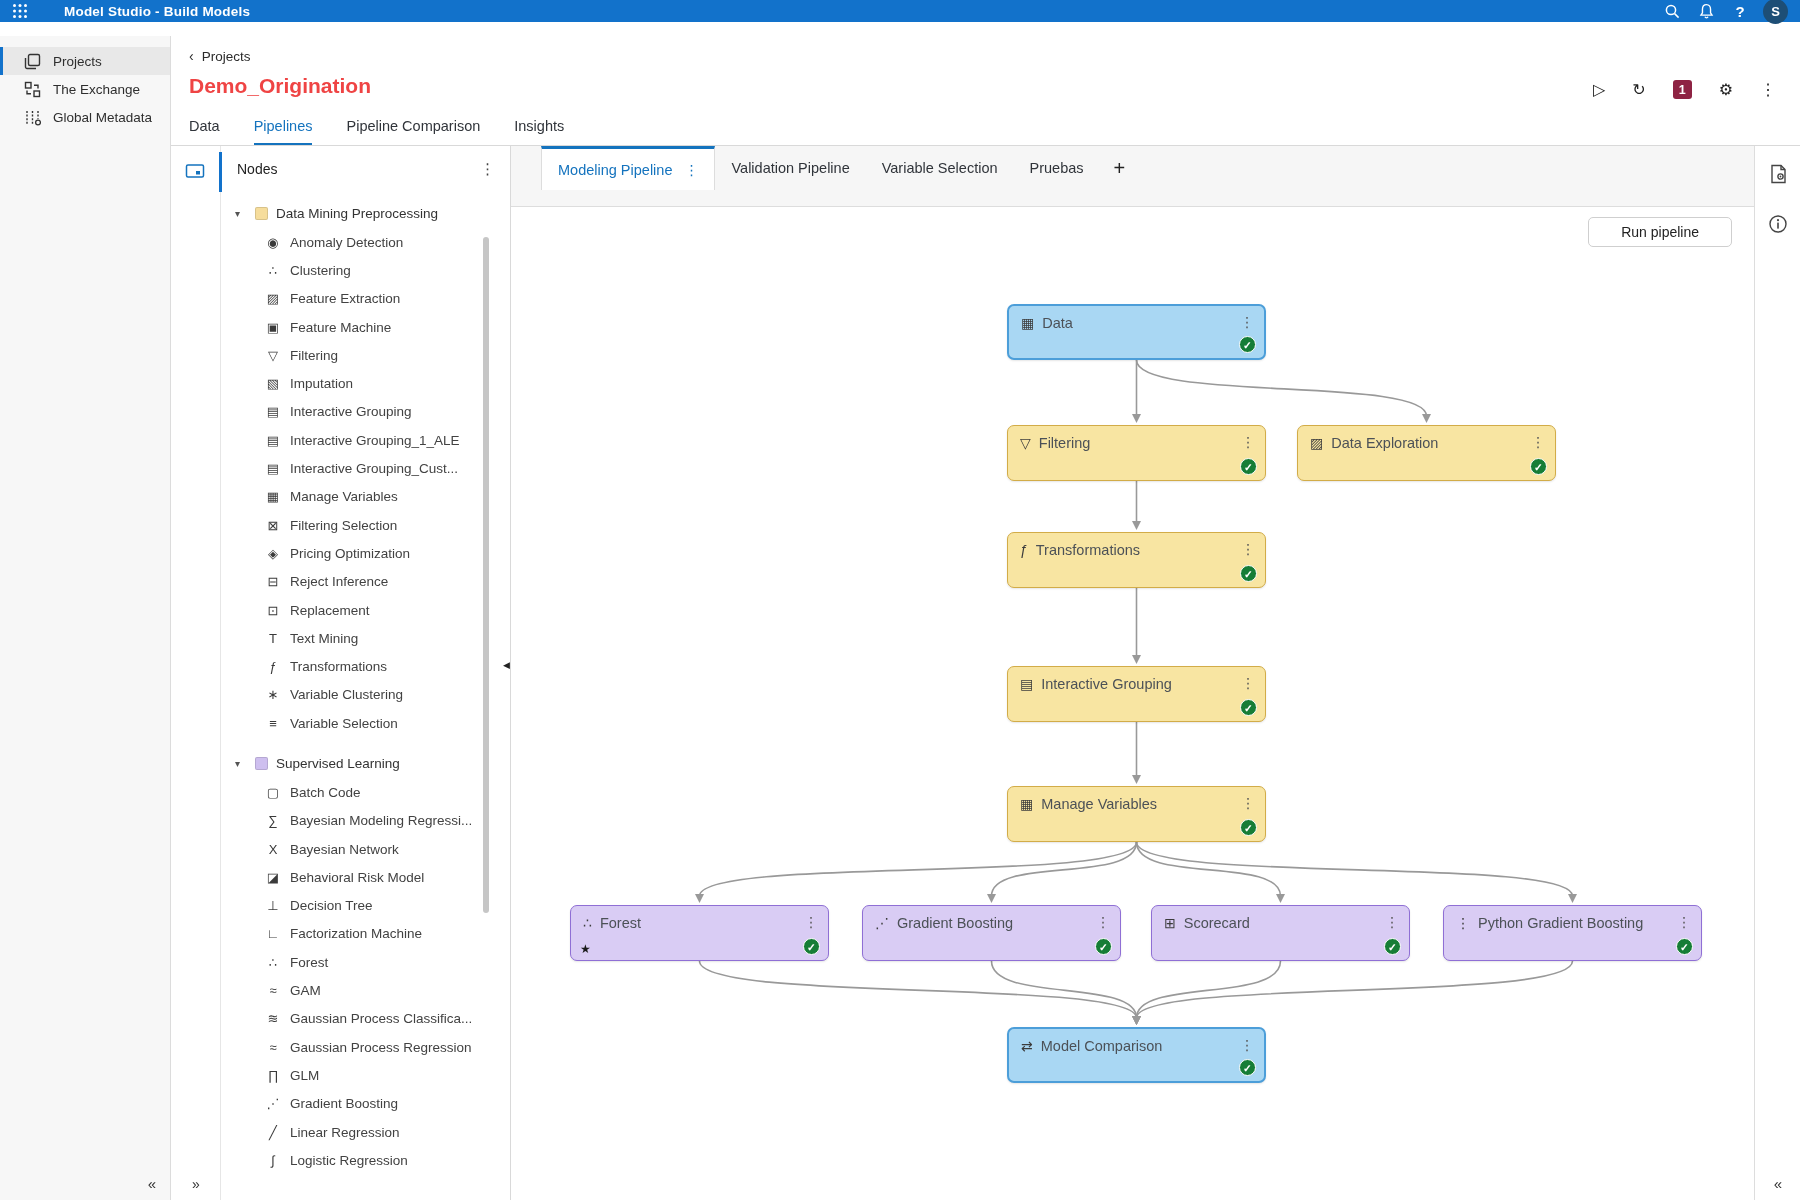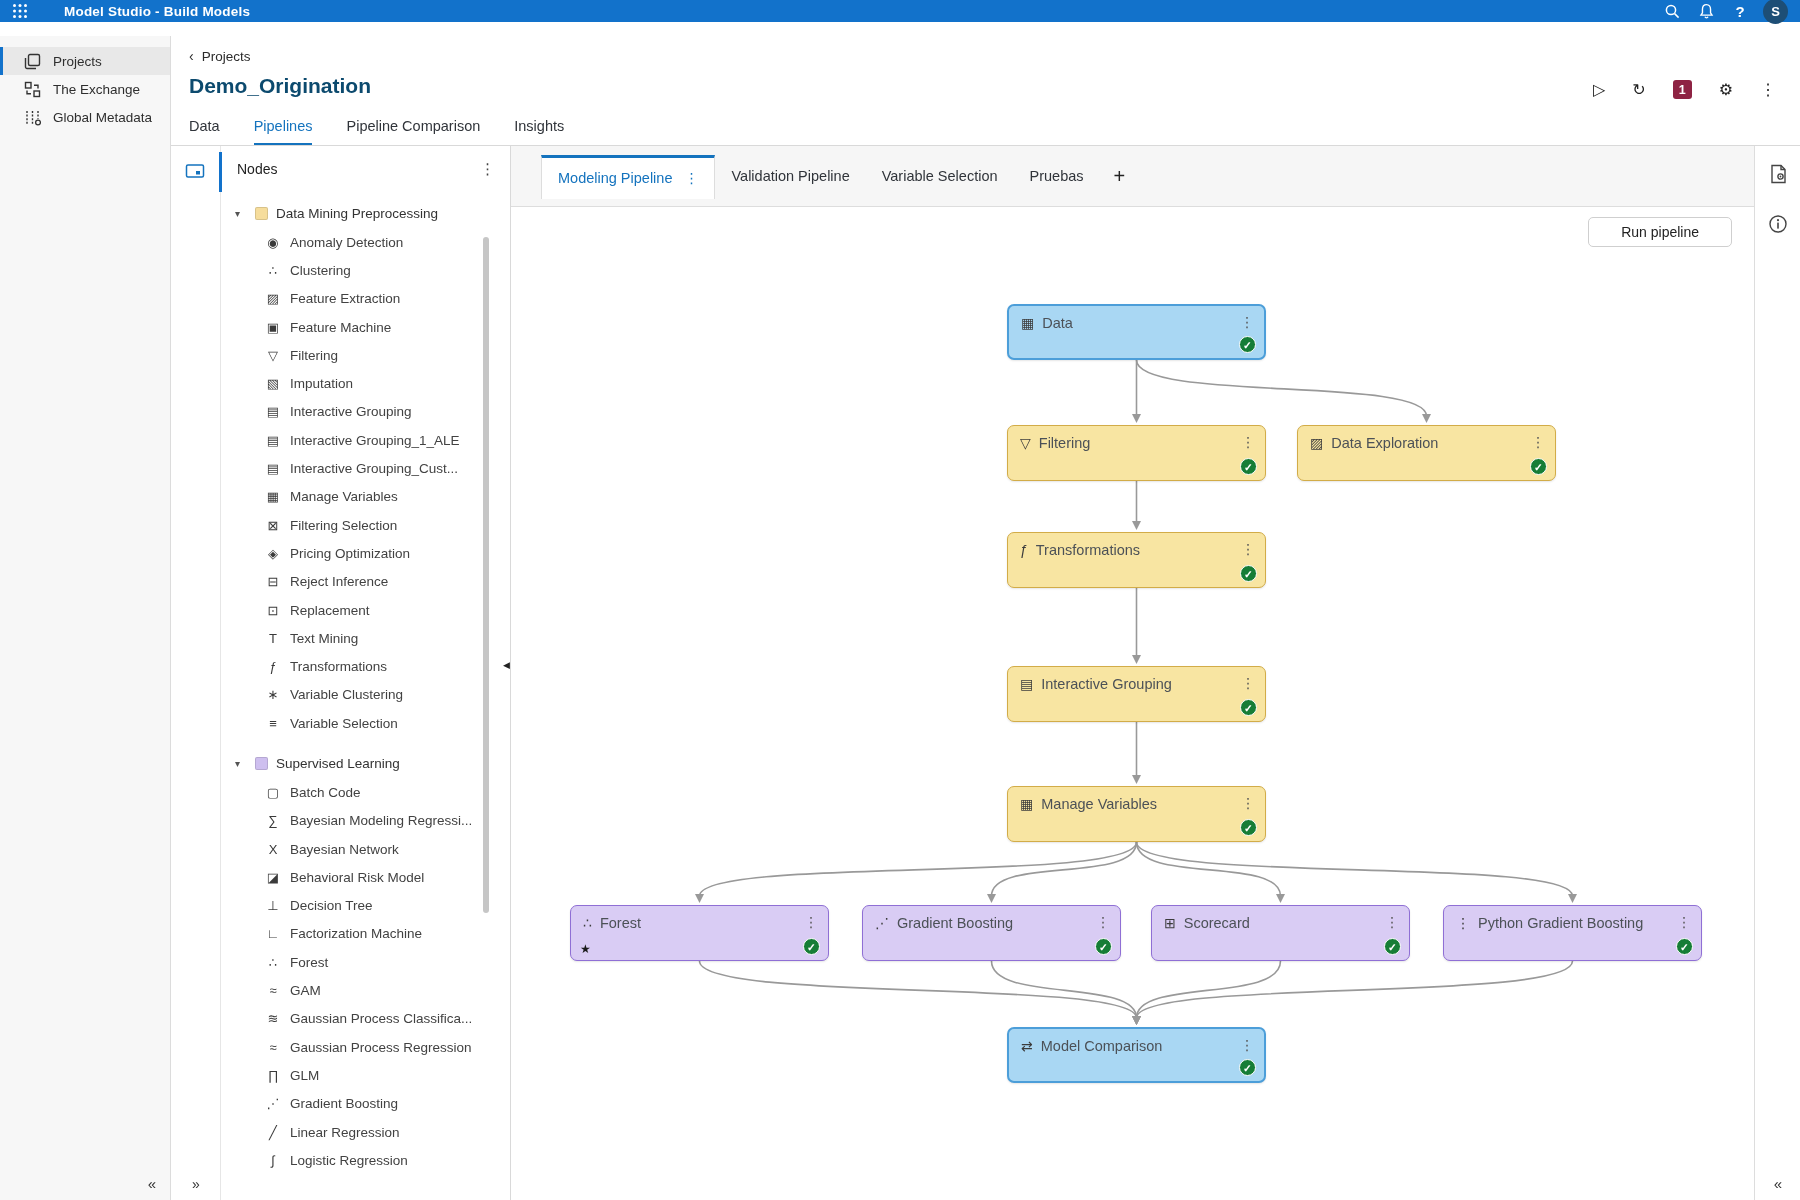--- a/index.html
+++ b/index.html
@@ -19,21 +19,21 @@
   .leftnav { position:absolute; left:0; top:36px; width:171px; height:1164px; background:#F7F7F7; border-right:1px solid #DCDCDC; padding-top:11px; }
   .nav-item { height:28px; display:flex; align-items:center; gap:12px; padding-left:21px; font-size:13.5px; color:#2E2E2E; cursor:pointer; border-left:3px solid transparent; }
   .nav-item.active { background:#E8E8E8; border-left:3px solid #1272CB; }
   .nav-item .nicon { width:17px; height:17px; flex:0 0 17px; display:flex; align-items:center; justify-content:center; }
   .nav-collapse { position:absolute; right:14px; bottom:8px; font-size:15px; color:#333; cursor:pointer; }
 
   
   .main-header { position:absolute; left:171px; top:36px; width:1629px; height:110px; background:#fff; }
   .breadcrumb { position:absolute; left:18px; top:12px; font-size:13.5px; color:#2B2B2B; cursor:pointer;text-align:right; }
   .breadcrumb .bc-chev { margin-right:8px; color:#2B2B2B; font-size:14px; }
-  .proj-title { position:absolute; left:18px; top:38px; font-size:21px; font-weight:bold; color:#0c4a6e; }
+  .proj-title { position:absolute; left:18px; top:38px; font-size:21px; font-weight:bold; color:#ef4444; }
   .main-tabs { position:absolute; left:18px; bottom:0; display:flex; gap:34px; }
   .main-tab { font-size:14.5px; color:#30343A; padding-bottom:9px; cursor:pointer; border-bottom:3px solid transparent; }
   .main-tab.active { color:#1473BE; border-bottom:3px solid #1473BE; }
   .header-border { position:absolute; left:171px; top:145px; width:1629px; height:1px; background:#D9D9D9; }
   .hdr-toolbar { position:absolute; right:24px; top:44px; display:flex; align-items:center; gap:27px; }
   .hdr-tool { font-size:16px; color:#222; cursor:pointer; line-height:1; }
   .hdr-badge { min-width:19px; height:19px; background:#8E2343; color:#fff; border-radius:3px; font-size:12.5px; font-weight:bold; display:flex; align-items:center; justify-content:center; padding:0 4px; cursor:pointer; }
 
   
   .nodes-panel { position:absolute; left:171px; top:146px; width:340px; height:1054px; background:#fff; border-right:1px solid #D9D9D9; }
@@ -51,21 +51,21 @@
   .np-group .gsq { width:13px; height:13px; border-radius:2px; }
   .np-group .glabel { font-size:13.5px; color:#333; }
   .np-item { height:28.3px; display:flex; align-items:center; gap:9px; padding-left:44px; cursor:pointer; }
   .np-item .iglyph { width:16px; text-align:center; font-size:13px; color:#3A3A3A; }
   .np-item .ilabel { font-size:13.5px; color:#424242; white-space:nowrap; }
   .np-scroll { position:absolute; right:22px; top:45px; width:6px; height:676px; background:#C6C6C6; border-radius:3px; cursor:pointer; }
   .np-handle { position:absolute; left:332px; top:514px; font-size:9px; color:#222; cursor:pointer; }
   .gap-group { margin-top:11px; }
 
   
-  .pipe-strip { position:absolute; left:511px; top:146px; width:1243px; height:61px; background:#F6F6F6; border-bottom:1px solid #DDD; display:flex; align-items:center; padding-left:30px; }
+  .pipe-strip { position:absolute; left:511px; top:146px; width:1243px; height:61px; background:#F6F6F6; border-bottom:1px solid #DDD; display:flex; align-items:flex-start; padding-left:30px; }
   .pipe-tab { height:44px; display:flex; align-items:center; padding:0 16px; font-size:14.5px; color:#30343A; cursor:pointer; white-space:nowrap; }
   .pipe-tab.active { background:#fff; border:1px solid #DDD; border-bottom:none; border-top:3px solid #1473BE; color:#1473BE; margin-bottom:-1px; gap:12px; position:relative; z-index:2; }
   .pipe-tab .tab-kebab { color:#1473BE; font-size:14px; }
   .pipe-add { height:44px; display:flex; align-items:center; padding:0 14px; font-size:20px; color:#222; cursor:pointer; }
 
   
   .canvas { position:absolute; left:511px; top:207px; width:1243px; height:993px; background:#fff; }
   .canvas svg.edges { position:absolute; left:0; top:0; z-index:0; }
   .run-btn { position:absolute; right:22px; top:10px; background:#fff; border:1px solid #CFCFCF; border-radius:5px; padding:6px 32px; font-size:14px; color:#222; cursor:pointer; z-index:3; font-family:"Liberation Sans",sans-serif; }
   .pnode { position:absolute; width:259px; height:56px; border-radius:7px; box-shadow:0 1px 2px rgba(0,0,0,.10); z-index:2; cursor:pointer; }

